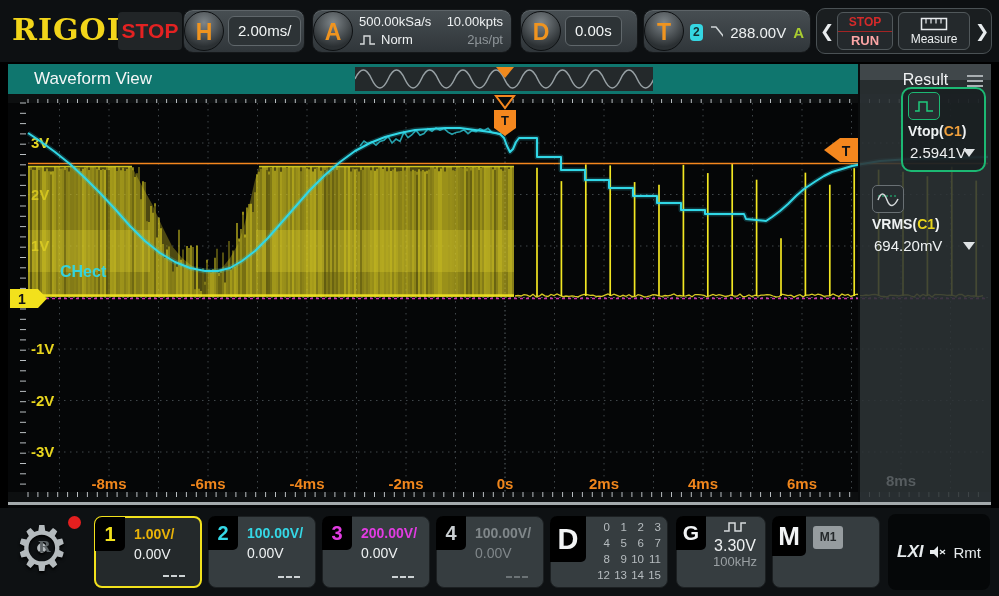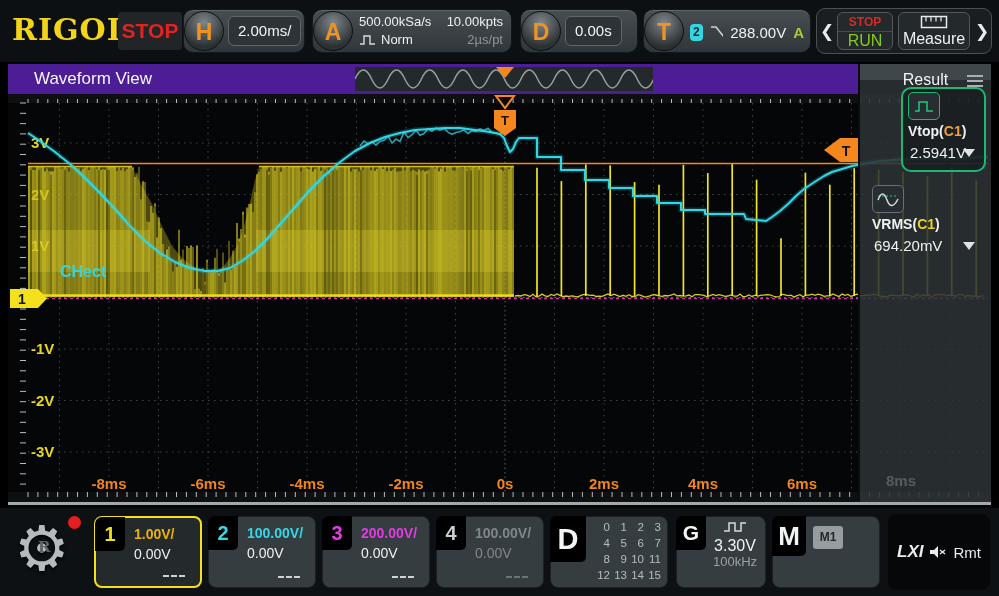--- a/index.html
+++ b/index.html
@@ -25,26 +25,26 @@
   .tcontent{position:absolute;left:46px;top:0;right:6px;height:44px;display:flex;align-items:center;gap:7px;color:#eef1f2;font-size:15px;}
   .ch2badge{width:19px;height:17px;background:#35d6e2;border-radius:4px;color:#123033;font-size:12px;
     font-weight:bold;text-align:center;line-height:17px;}
   .aflag{color:#a8cc30;font-weight:bold;font-size:15px;}
   .topright{position:absolute;left:816px;top:8px;width:176px;height:46px;background:#1a1e20;
     border:1px solid #4a5154;border-radius:9px;display:flex;align-items:center;gap:5px;padding:0 3px;box-sizing:border-box;}
   .chev{color:#e8ecee;font-size:17px;width:12px;text-align:center;}
   .srbtn{width:56px;height:38px;background:#24292c;border:1px solid #51585b;border-radius:6px;
     text-align:center;box-sizing:border-box;}
   .srbtn .l1{color:#d42a2a;font-size:12px;font-weight:bold;line-height:18px;border-bottom:1px solid #a32424;}
-  .srbtn .l2{color:#84cc16;font-size:16px;font-weight:normal;line-height:17px;}
+  .srbtn .l2{color:#fca5a5;font-size:13px;font-weight:bold;line-height:17px;}
   .msbtn{width:72px;height:38px;background:#24292c;border:1px solid #51585b;border-radius:6px;
     display:flex;flex-direction:column;align-items:center;justify-content:center;gap:1px;box-sizing:border-box;}
-  .msbtn span{color:#eef1f2;font-size:16px;}
+  .msbtn span{color:#eef1f2;font-size:12px;}
   
-  .wvheader{position:absolute;left:8px;top:64px;width:850px;height:30px;background:#4c1d95;z-index:2;}
+  .wvheader{position:absolute;left:8px;top:64px;width:850px;height:30px;background:#0f766e;z-index:2;}
   .wvtitle{position:absolute;left:26px;top:0;color:#f4f6f6;font-size:17px;line-height:30px;}
   .timeline{position:absolute;left:347px;top:3px;width:298px;height:24px;background:#24292b;}
   .tl-tri{position:absolute;left:141px;top:0;width:0;height:0;border-left:9px solid transparent;
     border-right:9px solid transparent;border-top:11px solid #f0891d;}
   
   .plotbg{position:absolute;left:8px;top:94px;width:983px;height:414px;background:#050607;z-index:1;}
   #scope{position:absolute;left:0;top:0;width:999px;height:596px;z-index:3;pointer-events:none;}
   
   .result{position:absolute;left:858px;top:64px;width:133px;height:438px;background:rgba(44,51,54,0.88);
     border-left:2px solid #0a0c0d;z-index:4;box-sizing:border-box;}

